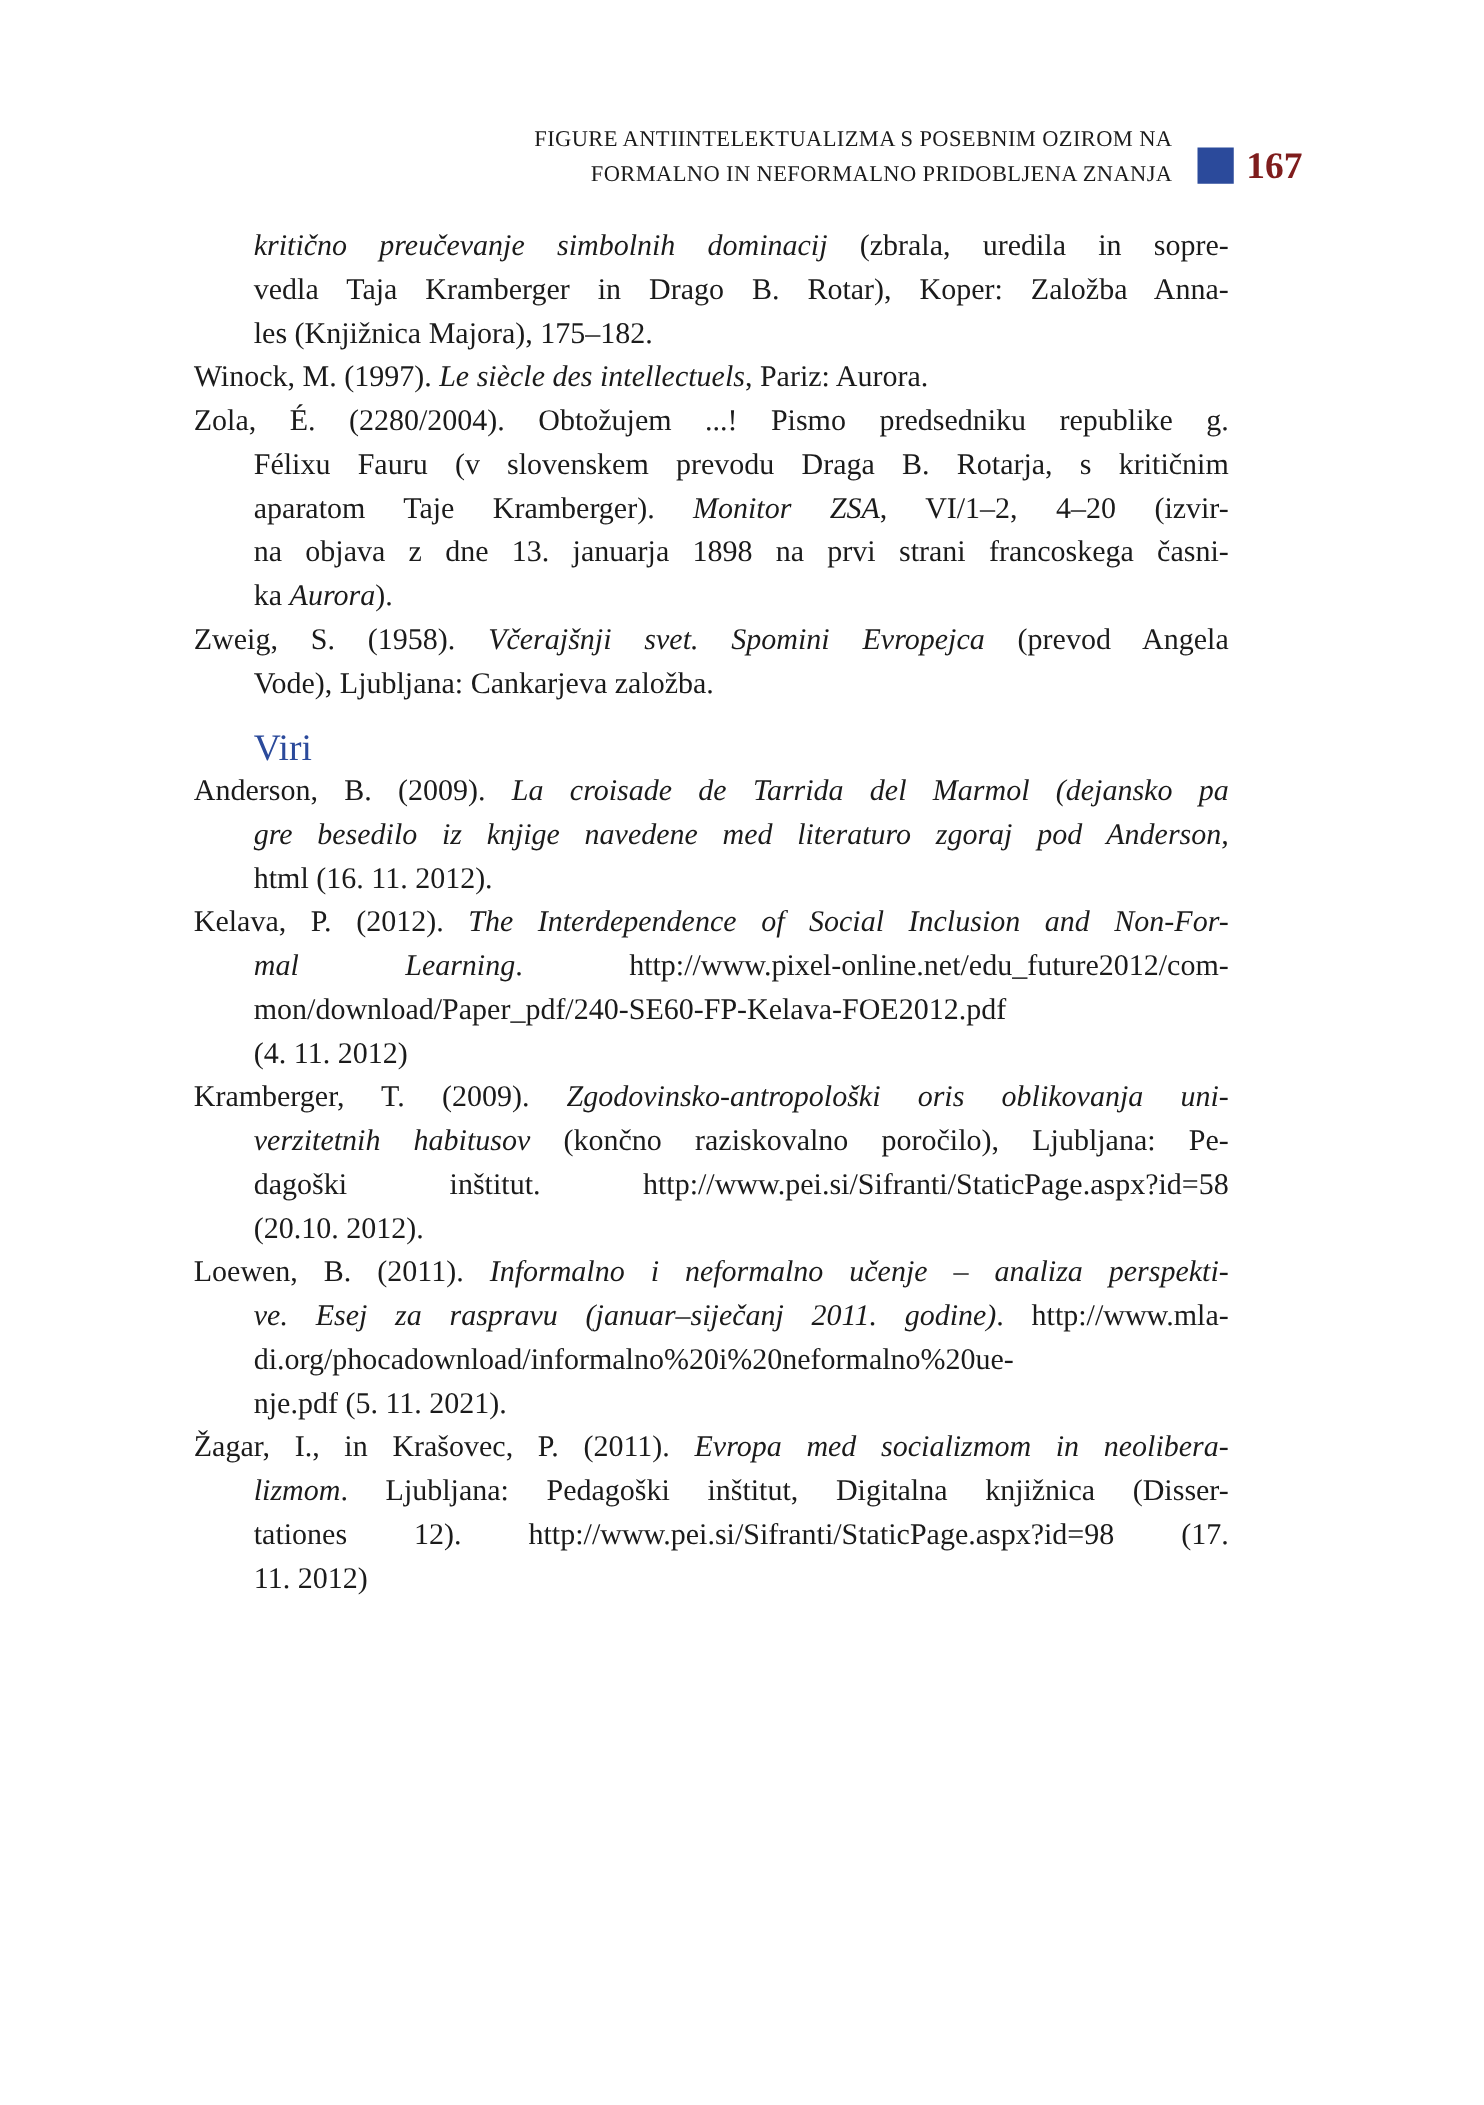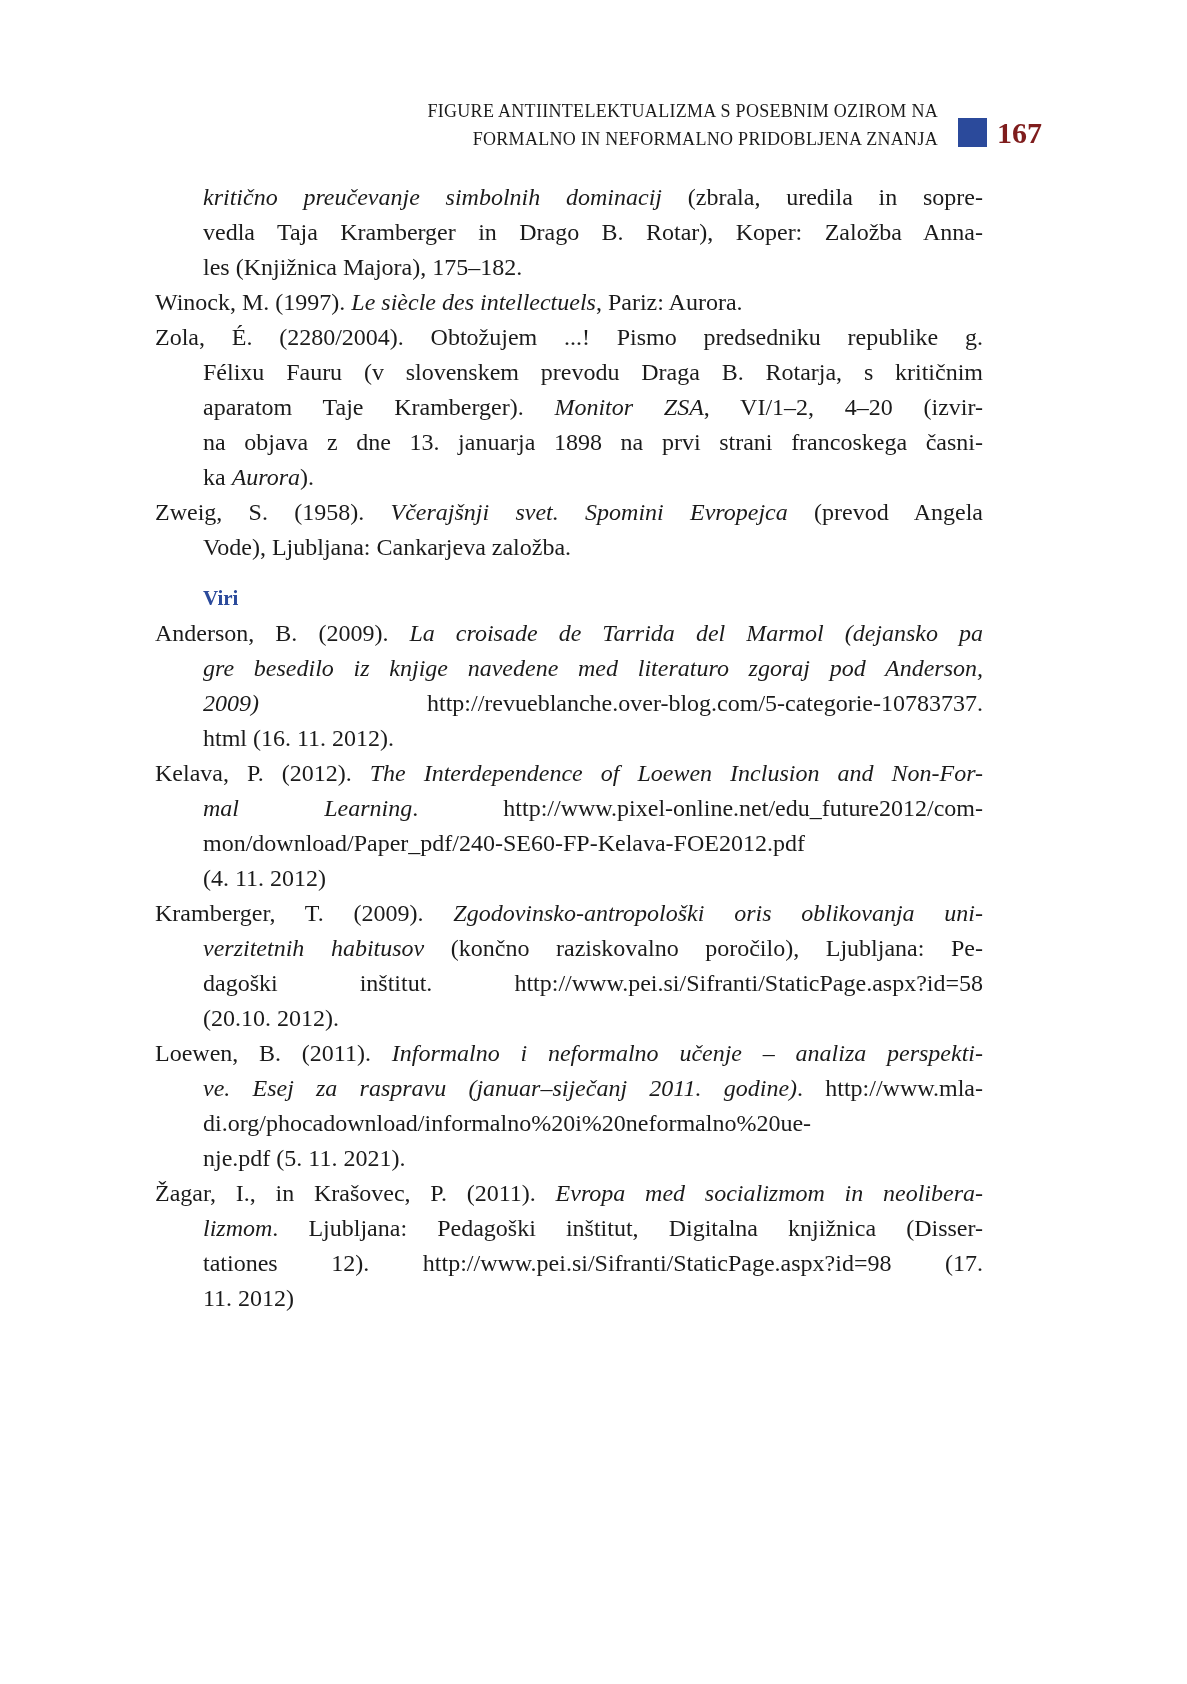--- a/index.html
+++ b/index.html
@@ -62,22 +62,22 @@
   }
   .line.last { text-align-last: left; }
   .line.indent { padding-left: 48px; }
   .it { font-style: italic; }
 
   .viri-heading {
     margin-top: 16px;
     height: 35px;
     line-height: 35px;
     padding-left: 48px;
-    font-size: 21px;
-    font-weight: 700;
+    font-size: 30px;
+    font-weight: 400;
     color: var(--accent, #2b4a9b);
   }
 </style>
 </head>
 <body>
 
 <div class="page">
 
   <div class="header-title">
     <div>FIGURE ANTIINTELEKTUALIZMA S POSEBNIM OZIROM NA</div>
@@ -106,25 +106,24 @@
         <div class="ref">
           <div class="line"><span>Zweig, S. (1958). </span><span class="it">Včerajšnji svet. Spomini Evropejca</span><span> (prevod Angela</span></div>
           <div class="line indent last"><span>Vode), Ljubljana: Cankarjeva založba.</span></div>
         </div>
       </div>
     <div class="viri-heading">Viri</div>
     <div id="refs-viri">
         <div class="ref">
           <div class="line"><span>Anderson, B. (2009). </span><span class="it">La croisade de Tarrida del Marmol (dejansko pa</span></div>
           <div class="line indent"><span class="it">gre besedilo iz knjige navedene med literaturo zgoraj pod Anderson,</span></div>
-          <div class="line indent"><span class="it">2009)</span><span> http://revueblanche.over-blog.com/5-categorie-10783737.</span></div>
           <div class="line indent last"><span>html (16. 11. 2012).</span></div>
         </div>
         <div class="ref">
-          <div class="line"><span>Kelava, P. (2012). </span><span class="it">The Interdependence of Loewen Inclusion and Non-For-</span></div>
+          <div class="line"><span>Kelava, P. (2012). </span><span class="it">The Interdependence of Social Inclusion and Non-For-</span></div>
           <div class="line indent"><span class="it">mal Learning</span><span>. http://www.pixel-online.net/edu_future2012/com-</span></div>
           <div class="line indent"><span>mon/download/Paper_pdf/240-SE60-FP-Kelava-FOE2012.pdf</span></div>
           <div class="line indent last"><span>(4. 11. 2012)</span></div>
         </div>
         <div class="ref">
           <div class="line"><span>Kramberger, T. (2009). </span><span class="it">Zgodovinsko-antropološki oris oblikovanja uni-</span></div>
           <div class="line indent"><span class="it">verzitetnih habitusov</span><span> (končno raziskovalno poročilo), Ljubljana: Pe-</span></div>
           <div class="line indent"><span>dagoški inštitut. http://www.pei.si/Sifranti/StaticPage.aspx?id=58</span></div>
           <div class="line indent last"><span>(20.10. 2012).</span></div>
         </div>

